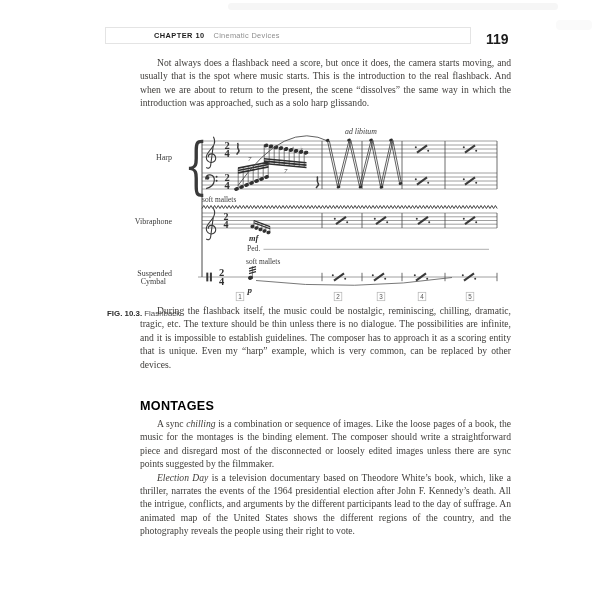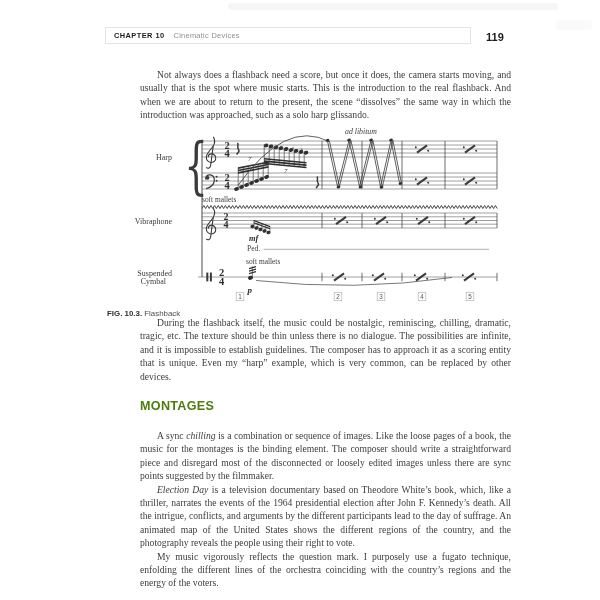--- a/index.html
+++ b/index.html
@@ -4,37 +4,37 @@
 <style>
   html,body{margin:0;padding:0;}
   body{width:600px;height:600px;background:#fdfdfd;font-family:"Liberation Serif","DejaVu Serif",serif;}
   .page{position:absolute;inset:0;background:#ffffff;overflow:hidden;}
   .smudge{position:absolute;background:#f6f6f6;border-radius:4px;}
   .smudge.s1{left:228px;top:3px;width:330px;height:7px;}
   .smudge.s2{left:556px;top:20px;width:36px;height:10px;background:#fafafa;}
   
   .header-box{position:absolute;left:105px;top:27px;width:366px;height:17px;
     border:1px solid #e4e4e4;display:flex;align-items:center;box-sizing:border-box;
-    font-family:"Liberation Sans","DejaVu Sans",sans-serif;font-size:7.4px;}
+    font-family:"Liberation Sans","DejaVu Sans",sans-serif;font-size:7.4px;padding-left:40px;}
   .chapter-label{font-weight:bold;color:#1c1c1c;letter-spacing:.45px;margin-left:8px;}
   .chapter-title{color:#8e8e8e;letter-spacing:.3px;margin-left:9px;}
   .page-number{position:absolute;left:486px;top:31px;font-family:"Liberation Sans","DejaVu Sans",sans-serif;
-    font-size:11px;font-weight:bold;color:#1c1c1c;}
+    font-size:14px;font-weight:bold;color:#1c1c1c;}
   
   .text-col{position:absolute;left:140px;width:371px;font-size:9.6px;line-height:13.4px;
-    color:#3f3d3a;text-align:justify;margin-top:12px;}
+    color:#3f3d3a;text-align:justify;}
   .text-col p{margin:0;text-indent:17px;}
   .col-1{top:56px;}
   .col-2{top:304px;}
   .col-3{top:417px;}
   .fig-caption{position:absolute;left:107px;top:309px;font-family:"Liberation Sans","DejaVu Sans",sans-serif;
     font-size:7.9px;color:#4d4d4d;}
   .fig-caption b{color:#2d2d2d;}
   .section-heading{position:absolute;left:140px;top:399px;font-family:"Liberation Sans","DejaVu Sans",sans-serif;
-    font-size:12.6px;font-weight:bold;color:#4d7c0f;letter-spacing:.3px;}
+    font-size:12.6px;font-weight:bold;color:#000000;letter-spacing:.3px;}
   .score{position:absolute;left:95px;top:126px;}
 </style>
 </head>
 <body>
 
 <div class="page">
 
   <div class="smudge s1"></div>
   <div class="smudge s2"></div>
 
@@ -237,16 +237,15 @@
   </div>
 
   <div class="text-col col-2">
     <p>During the flashback itself, the music could be nostalgic, reminiscing, chilling, dramatic, tragic, etc. The texture should be thin unless there is no dialogue. The possibilities are infinite, and it is impossible to establish guidelines. The composer has to approach it as a scoring entity that is unique. Even my “harp” example, which is very common, can be replaced by other devices.</p>
   </div>
 
   <div class="section-heading">MONTAGES</div>
   <div class="text-col col-3">
     <p><span>A sync </span><i>chilling</i><span> is a combination or sequence of images. Like the loose pages of a book, the music for the montages is the binding element. The composer should write a straightforward piece and disregard most of the disconnected or loosely edited images unless there are sync points suggested by the filmmaker.</span></p>
     <p><i>Election Day</i><span> is a television documentary based on Theodore White’s book, which, like a thriller, narrates the events of the 1964 presidential election after John F. Kennedy’s death. All the intrigue, conflicts, and arguments by the different participants lead to the day of suffrage. An animated map of the United States shows the different regions of the country, and the photography reveals the people using their right to vote.</span></p>
-    <p>My music vigorously reflects the question mark. I purposely use a fugato technique, enfolding the different lines of the orchestra coinciding with the country’s regions and the energy of the voters.</p>
   </div>
 
 </div>
 
 </body></html>

